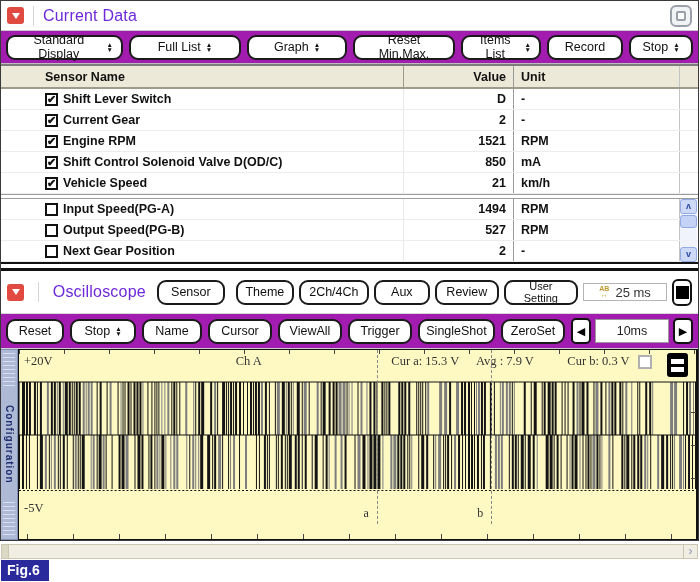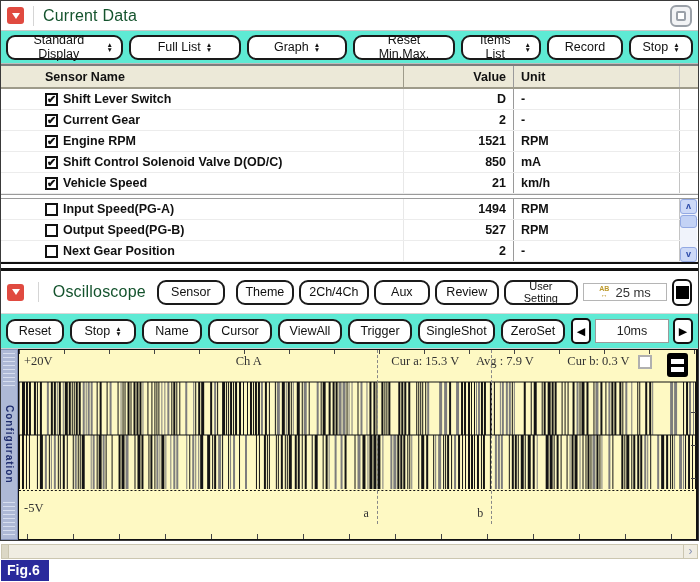--- a/index.html
+++ b/index.html
@@ -7,26 +7,26 @@
   .page { position:relative; width:700px; height:582px; background:#fff; overflow:hidden; }
 
   .window { position:absolute; left:0; top:0; width:699px; height:541px;
     border:1px solid #3a3a3a; background:#fff; display:flex; flex-direction:column; }
 
   
   .titlebar { height:30px; display:flex; align-items:center; padding:0 6px; border-bottom:1px solid #c9c9c9; background:#fff; flex:0 0 auto; }
   .redbtn { width:17px; height:17px; border-radius:3px; background:#e04a40; display:flex; align-items:center; justify-content:center; flex:0 0 auto; }
   .redbtn .tri { width:0; height:0; border-left:4px solid transparent; border-right:4px solid transparent; border-top:6px solid #fff; }
   .vsep { width:1px; height:20px; background:#d5d5d5; margin:0 9px; }
-  .ptitle { font-size:16px; color:#14532d; letter-spacing:0.2px; }
+  .ptitle { font-size:16px; color:#6d28d9; letter-spacing:0.2px; }
   .winbtn { margin-left:auto; width:22px; height:22px; border:2px solid #9aa0a8; border-radius:6px; background:#f2f3f5; display:flex; align-items:center; justify-content:center; }
   .winbtn .inner { width:10px; height:10px; border:2px solid #9aa0a8; border-radius:2px; background:#fff; }
 
   
-  .toolbar { display:flex; align-items:center; gap:6px; padding:4px 5px; background:#5eead4; flex:0 0 auto; }
+  .toolbar { display:flex; align-items:center; gap:6px; padding:4px 5px; background:#a21caf; flex:0 0 auto; }
   .tb1 { height:33px; border-bottom:1px solid #bdbdbd; }
   .tbtn { display:inline-flex; align-items:center; justify-content:center; gap:5px;
     border:2px solid #1a1a1a; border-radius:9px; background:#fff; height:25px;
     font-family:"Liberation Sans",sans-serif; font-size:12.5px; color:#111; padding:0 8px; cursor:pointer; }
   .spin { display:inline-flex; flex-direction:column; line-height:5px; font-size:6.5px; color:#111; }
   .w1{min-width:116px;} .w2{min-width:112px;} .w3{min-width:100px;} .w4{min-width:80px;}
   .w5{min-width:102px;} .w6{min-width:76px;} .w7{min-width:64px;}
 
   
   .tbl { position:relative; flex:0 0 auto; border-top:2px solid #7d7d7d; }

